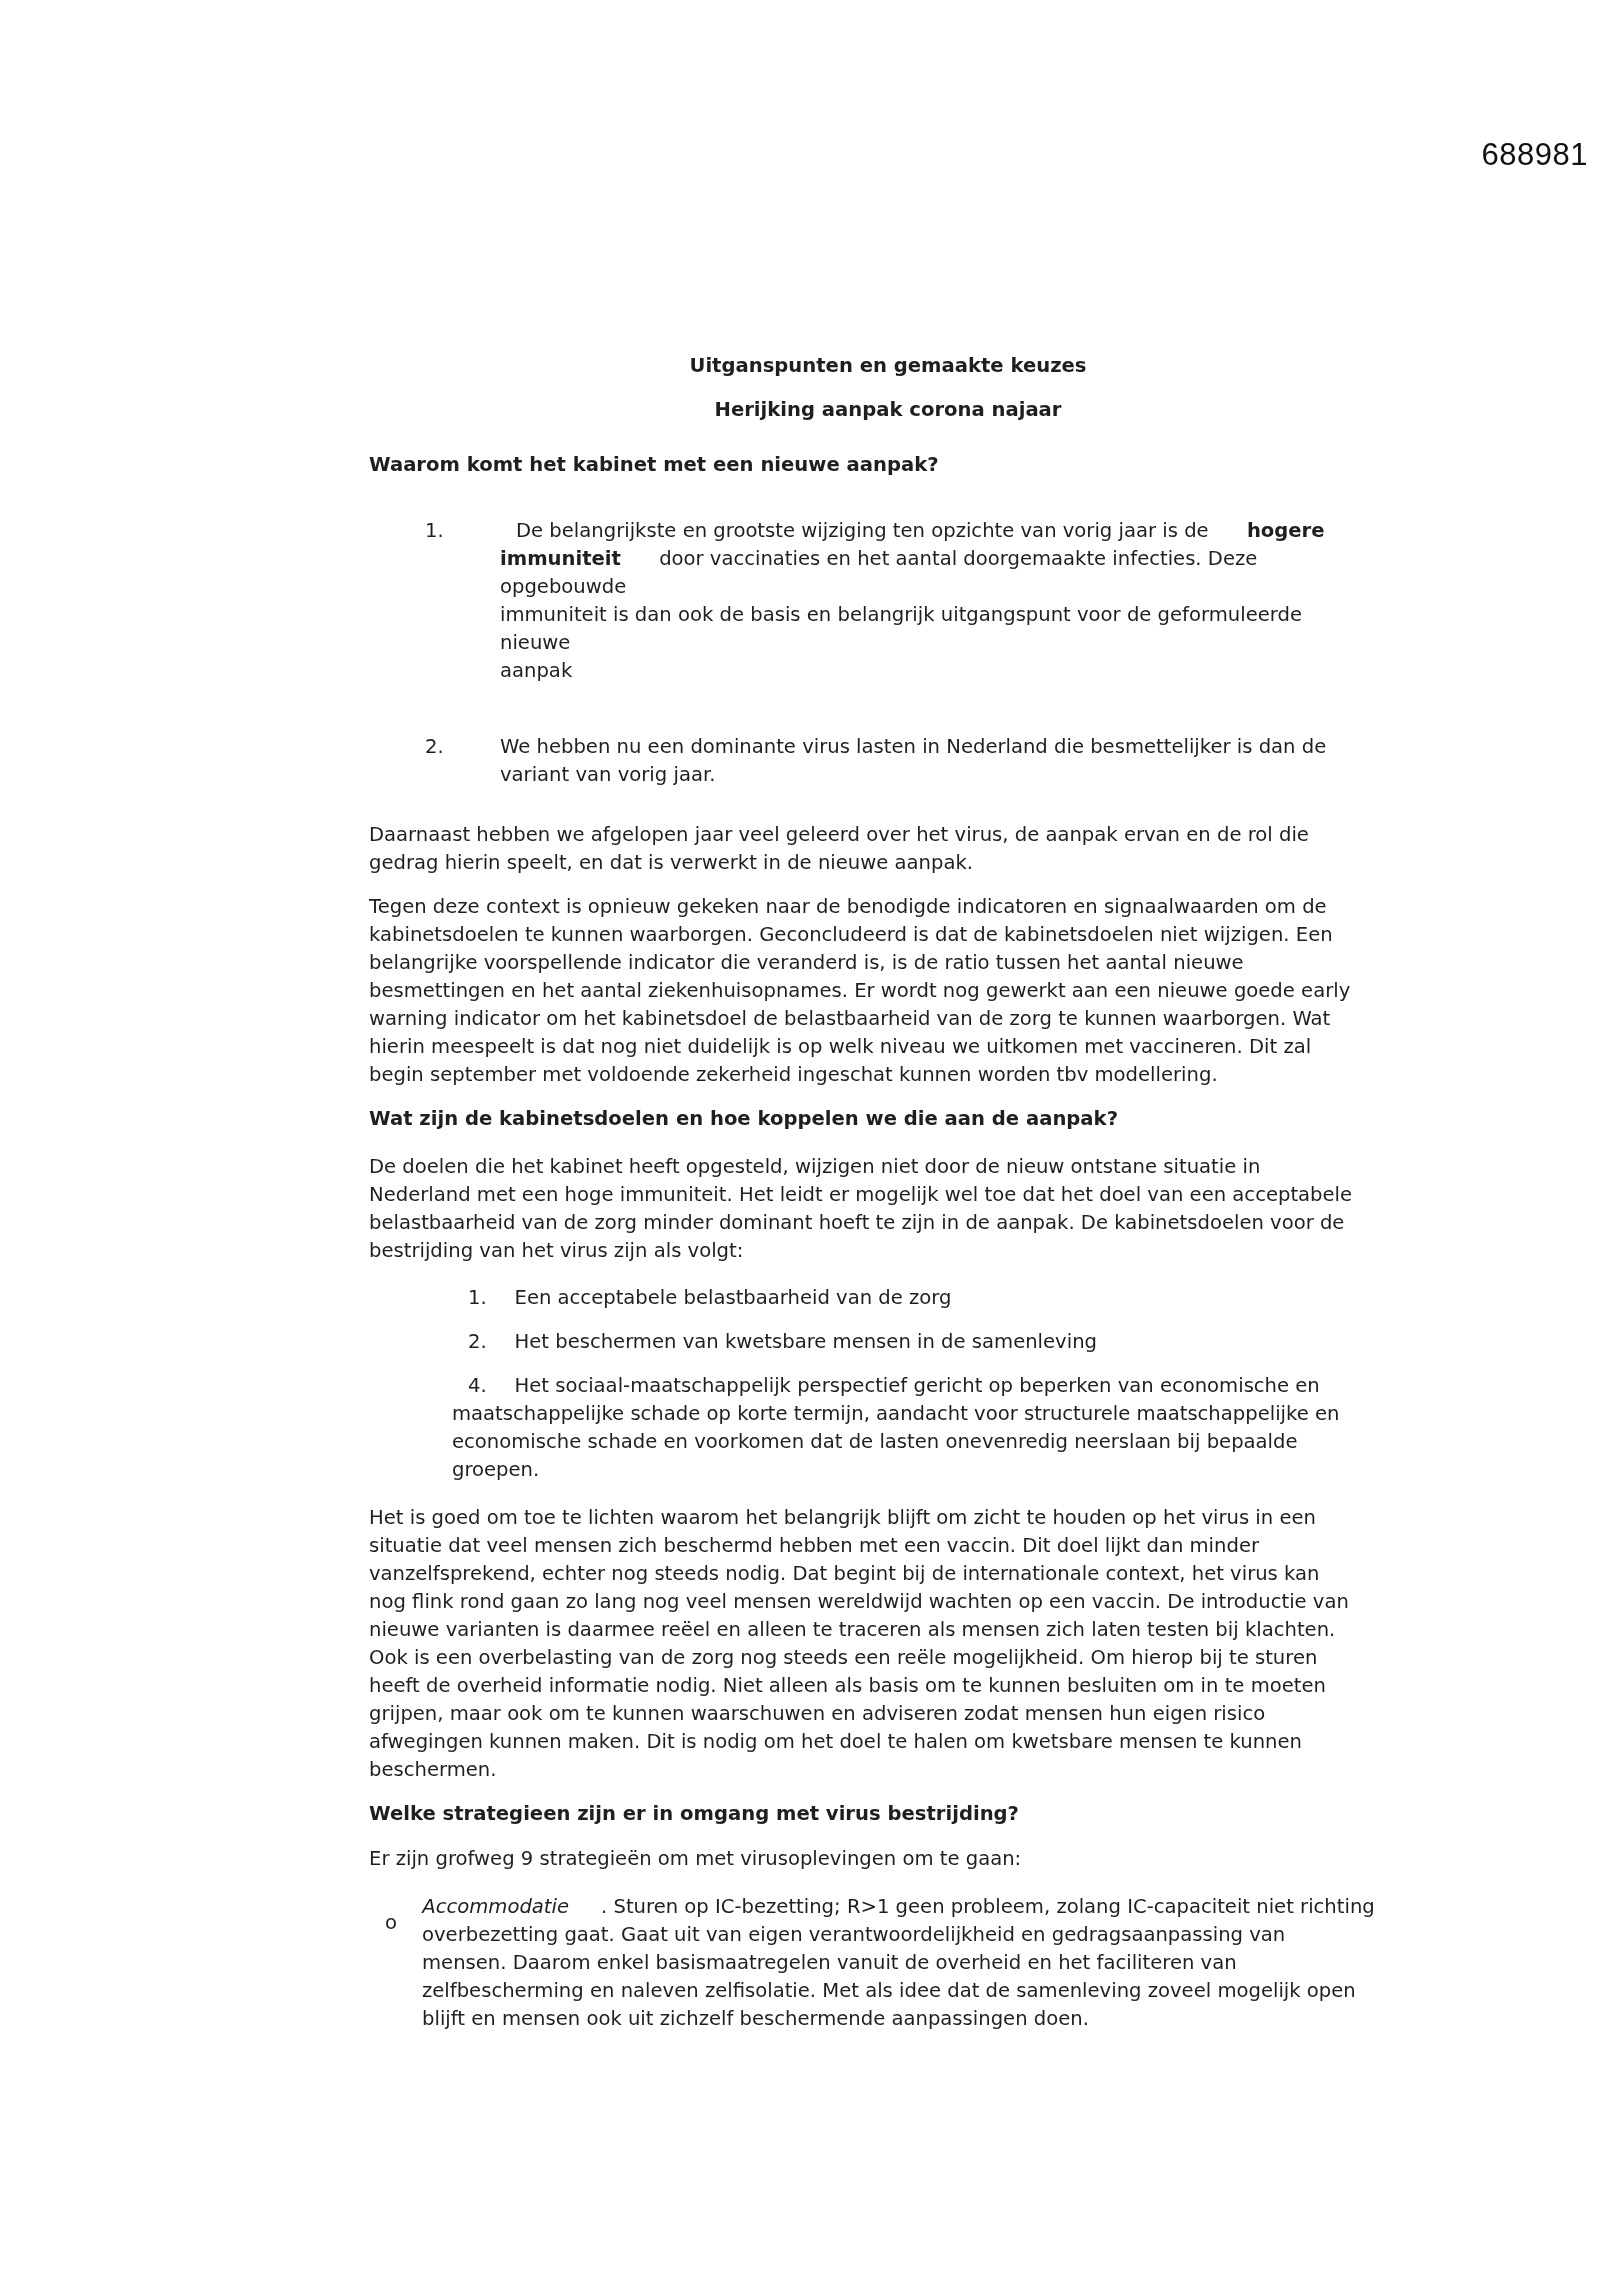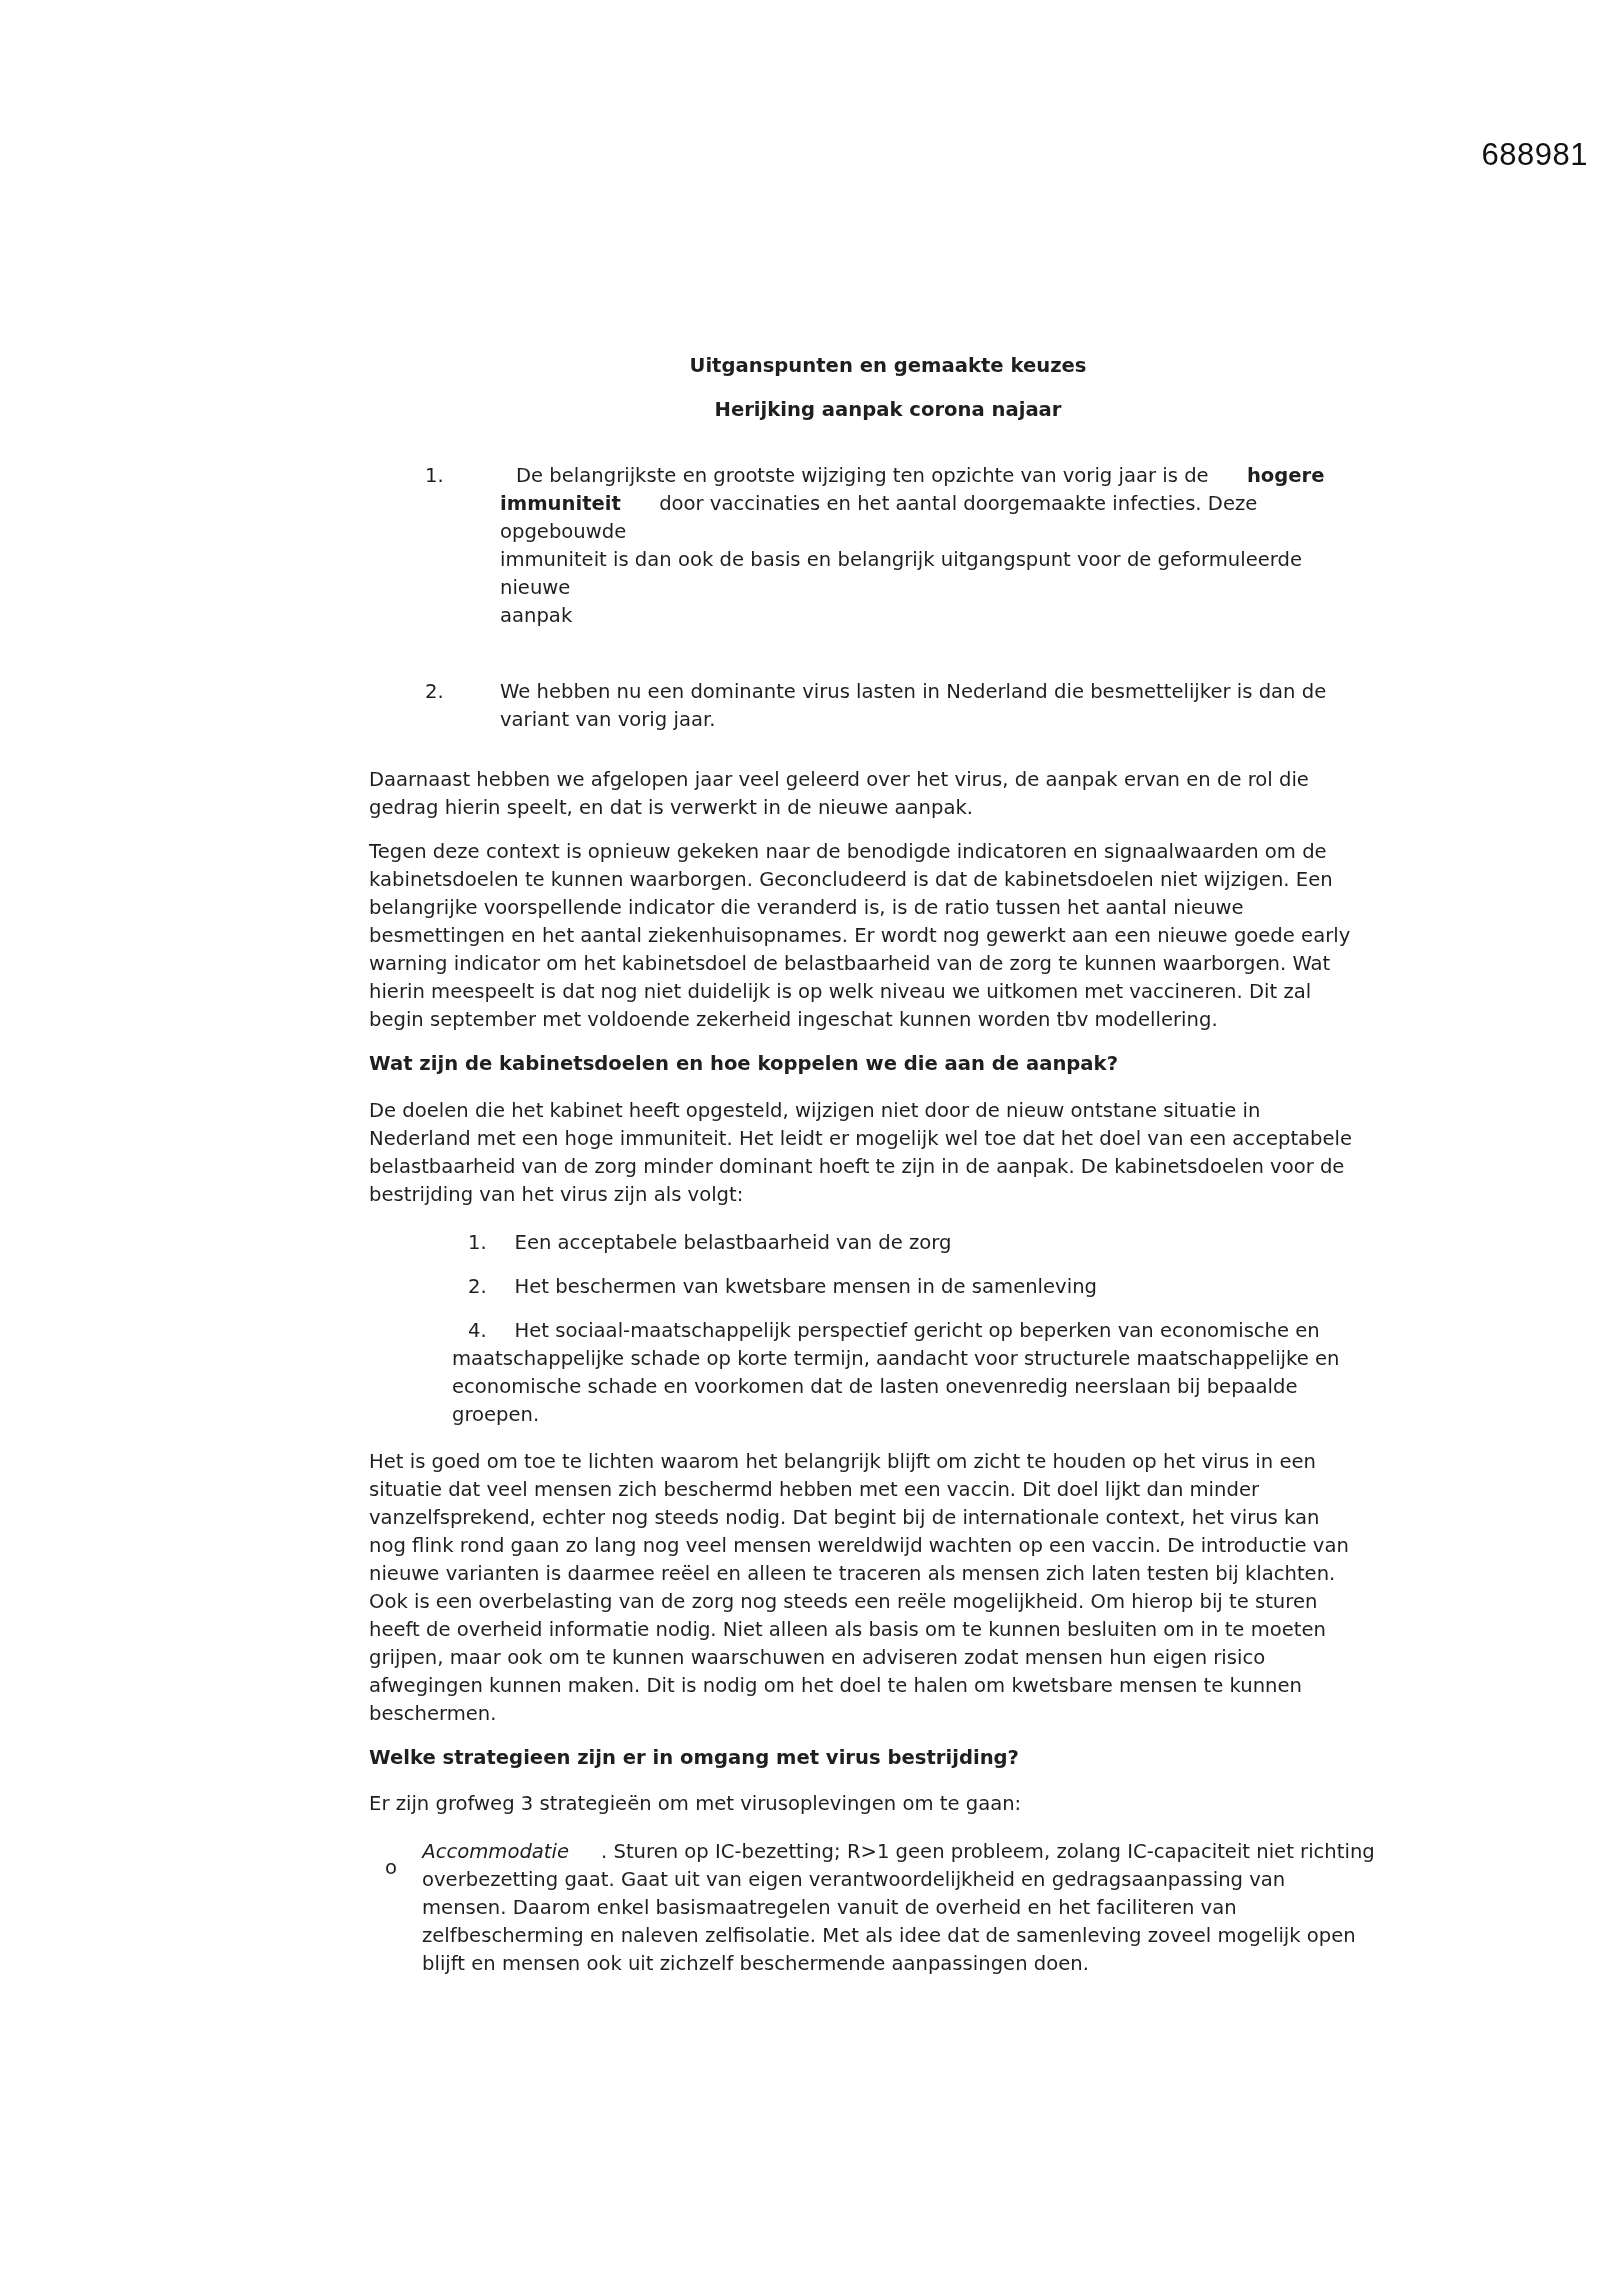--- a/index.html
+++ b/index.html
@@ -63,20 +63,21 @@
 
 <div class="page">
 
   <div class="doc-number">688981</div>
 
   <div class="content">
 
     <div class="title-line">Uitganspunten en gemaakte keuzes</div>
     <div class="title-line">Herijking aanpak corona najaar</div>
 
+    <div class="heading mt28">Waarom komt het kabinet met een nieuwe aanpak?</div>
 
     <div class="nlist mt22">
       <div class="nitem">
         <span class="num">1.</span>
         <div class="litxt pre"><span>De belangrijkste en grootste wijziging ten opzichte van vorig jaar is de </span><span class="b">hogere
 immuniteit</span><span> door vaccinaties en het aantal doorgemaakte infecties. Deze opgebouwde
 immuniteit is dan ook de basis en belangrijk uitgangspunt voor de geformuleerde nieuwe
 aanpak</span></div>
       </div>
       <div class="nitem">
@@ -116,21 +117,21 @@
 vanzelfsprekend, echter nog steeds nodig. Dat begint bij de internationale context, het virus kan
 nog flink rond gaan zo lang nog veel mensen wereldwijd wachten op een vaccin. De introductie van
 nieuwe varianten is daarmee reëel en alleen te traceren als mensen zich laten testen bij klachten.
 Ook is een overbelasting van de zorg nog steeds een reële mogelijkheid. Om hierop bij te sturen
 heeft de overheid informatie nodig. Niet alleen als basis om te kunnen besluiten om in te moeten
 grijpen, maar ook om te kunnen waarschuwen en adviseren zodat mensen hun eigen risico
 afwegingen kunnen maken. Dit is nodig om het doel te halen om kwetsbare mensen te kunnen
 beschermen.</div>
 
     <div class="heading mt16">Welke strategieen zijn er in omgang met virus bestrijding?</div>
-    <div class="pre mt18">Er zijn grofweg 3 strategieën om met virusoplevingen om te gaan:</div>
+    <div class="pre mt18">Er zijn grofweg 9 strategieën om met virusoplevingen om te gaan:</div>
 
     <div class="bullet mt20">
       <span class="marker">o</span>
       <div class="btxt pre"><i>Accommodatie</i><span>. Sturen op IC-bezetting; R&gt;1 geen probleem, zolang IC-capaciteit niet richting
 overbezetting gaat. Gaat uit van eigen verantwoordelijkheid en gedragsaanpassing van
 mensen. Daarom enkel basismaatregelen vanuit de overheid en het faciliteren van
 zelfbescherming en naleven zelfisolatie. Met als idee dat de samenleving zoveel mogelijk open
 blijft en mensen ook uit zichzelf beschermende aanpassingen doen.</span></div>
     </div>
 

